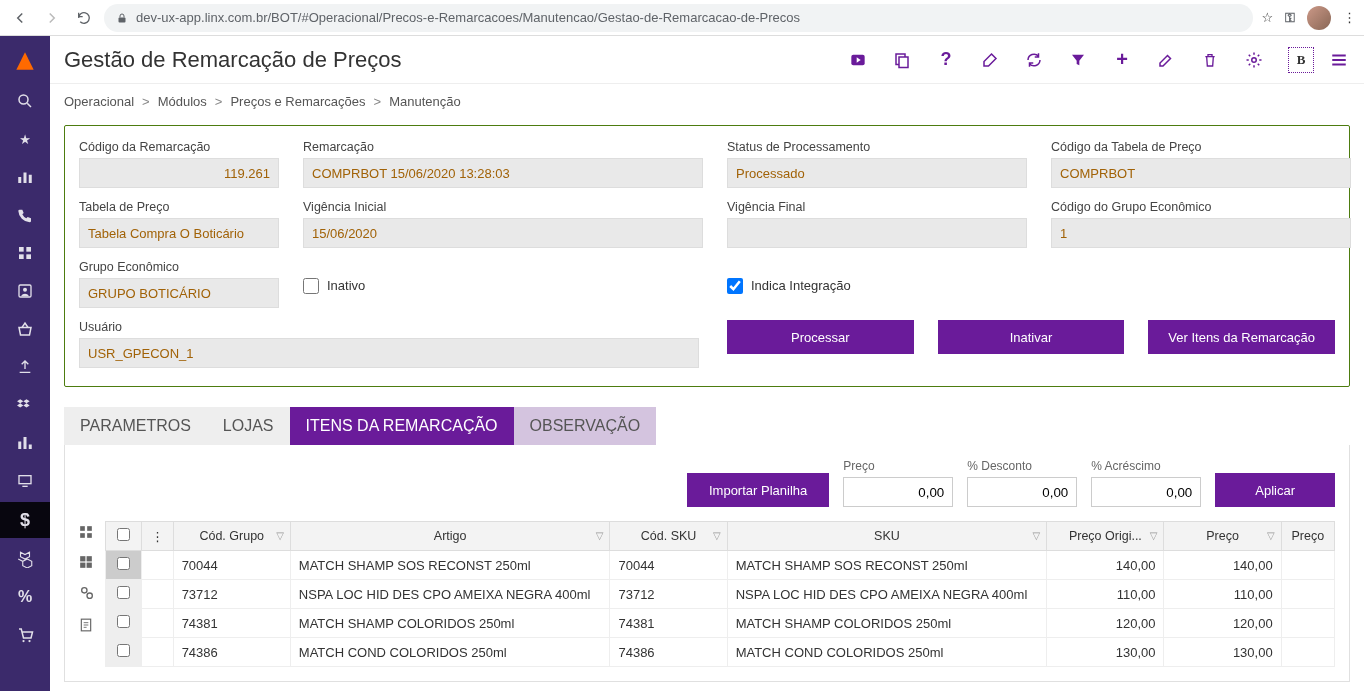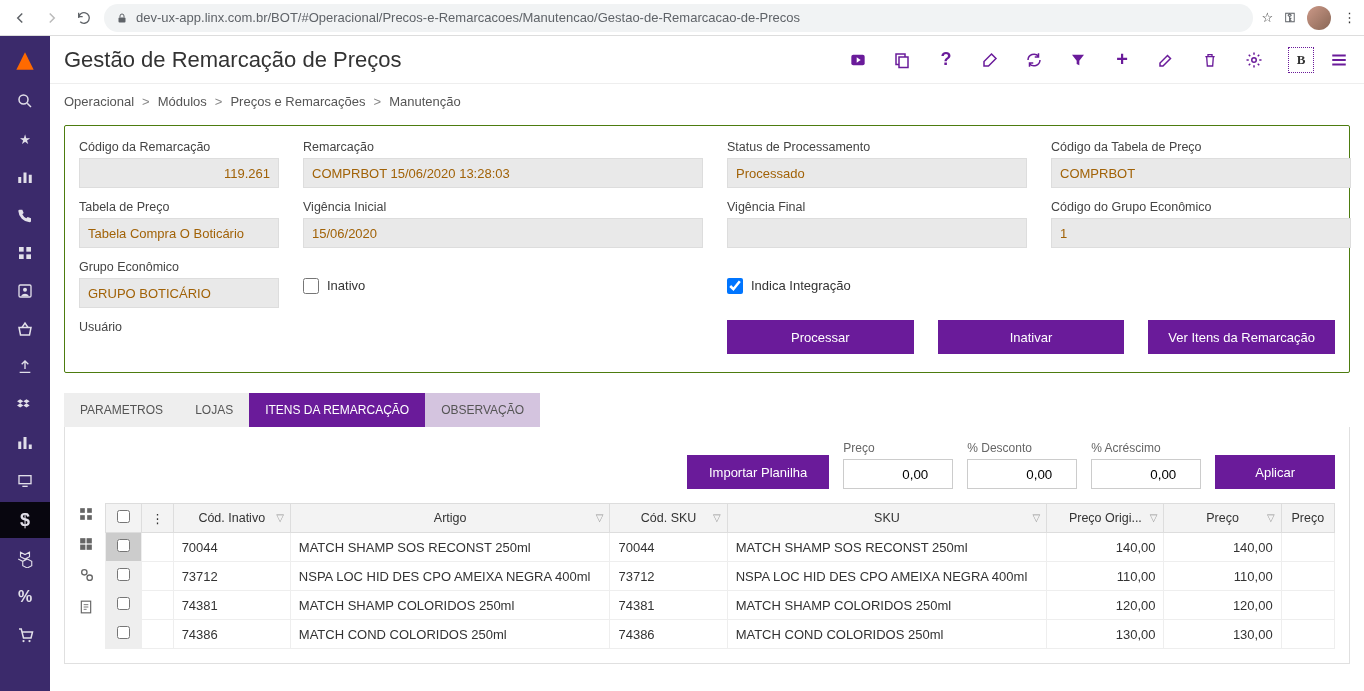--- a/index.html
+++ b/index.html
@@ -38,30 +38,30 @@
 .field.wide { grid-column: 1 / span 2; }
 .field.wide input { width: 620px; }
 .checkbox-field { display: flex; gap: 8px; padding-top: 18px; }
 .checkbox-field input { width: 16px; height: 16px; }
 
 .action-row { display: grid; grid-template-columns: 200px 400px 1fr 1fr 1fr; gap: 28px 24px; margin-top: 12px; }
 .action-row .field.wide { grid-column: 1 / span 2; }
 .btn { height: 34px; background: #6a1b9a; color: #fff; border: none; font-size: 13px; cursor: pointer; padding: 0 12px; }
 
 .tabs { display: flex; margin: 8px 14px 0; }
-.tab { padding: 10px 16px; background: #eee; color: #555; cursor: pointer; font-size: 12px; text-transform: uppercase; }
+.tab { padding: 10px 16px; background: #eee; color: #555; cursor: pointer; font-size: 16px; text-transform: uppercase; }
 .tab.active { background: #6a1b9a; color: #fff; }
 .tab.dim { background: #d4c4df; color: #555; }
 
 .tab-panel { margin: 0 14px; border: 1px solid #e0e0e0; border-top: none; padding: 14px; }
 .table-actions { display: flex; align-items: flex-end; gap: 14px; margin-bottom: 14px; }
 .table-actions .spacer { flex: 1; }
 .mini-field { display: flex; flex-direction: column; }
 .mini-field label { font-size: 12px; color: #666; margin-bottom: 4px; }
-.mini-field input { width: 110px; height: 30px; border: 1px solid #ccc; text-align: right; padding: 0 24px; }
+.mini-field input { width: 110px; height: 30px; border: 1px solid #ccc; text-align: right; padding: 0 8px; }
 .btn-sm { height: 34px; padding: 0 22px; }
 .btn-wide { padding: 0 40px; }
 
 .grid-wrap { display: flex; gap: 10px; }
 .grid-tools { display: flex; flex-direction: column; gap: 16px; padding-top: 4px; color: #666; }
 .grid-tools .gt { cursor: pointer; }
 
 table.data { border-collapse: collapse; width: 100%; }
 table.data th { background: #f3f3f3; border: 1px solid #ddd; padding: 6px 8px; font-weight: normal; font-size: 12.5px; color: #333; position: relative; text-align: center; }
 table.data th .filter { position: absolute; right: 6px; top: 8px; color: #999; font-size: 10px; }
@@ -308,20 +308,21 @@
         </div>
         <div class="checkbox-field">
           <input type="checkbox" checked="" style="">
           <span>Indica Integração</span>
         </div>
       </div>
 
       <div class="action-row">
         <div class="field wide">
           <label>Usuário</label>
+          <input type="text" readonly="" value="USR_GPECON_1" style="">
         </div>
         <button class="btn">Processar</button>
         <button class="btn">Inativar</button>
         <button class="btn">Ver Itens da Remarcação</button>
       </div>
     </div>
 
     <div class="tabs">
       <div class="tab">PARAMETROS</div>
       <div class="tab">LOJAS</div>
@@ -378,21 +379,21 @@
                 <path d="M8 8h8M8 12h8M8 16h5" stroke="#666" stroke-width="1.5"></path>
               </svg>
             </div>
         </div>
 
         <table class="data">
           <thead>
             <tr>
               <th class="check"><input type="checkbox" style=""></th>
               <th style="width:8px">⋮</th>
-              <th style="width:110px"><span>Cód. Inativo</span><span class="filter">▽</span></th>
+              <th style="width:110px"><span>Cód. Grupo</span><span class="filter">▽</span></th>
               <th style="width:300px"><span>Artigo</span><span class="filter">▽</span></th>
               <th style="width:110px"><span>Cód. SKU</span><span class="filter">▽</span></th>
               <th style="width:300px"><span>SKU</span><span class="filter">▽</span></th>
               <th style="width:110px"><span>Preço Origi...</span><span class="filter">▽</span></th>
               <th style="width:110px"><span>Preço</span><span class="filter">▽</span></th>
               <th style="width:50px"><span>Preço</span></th>
             </tr>
           </thead>
           <tbody id="table-body">
               <tr class="sel">

